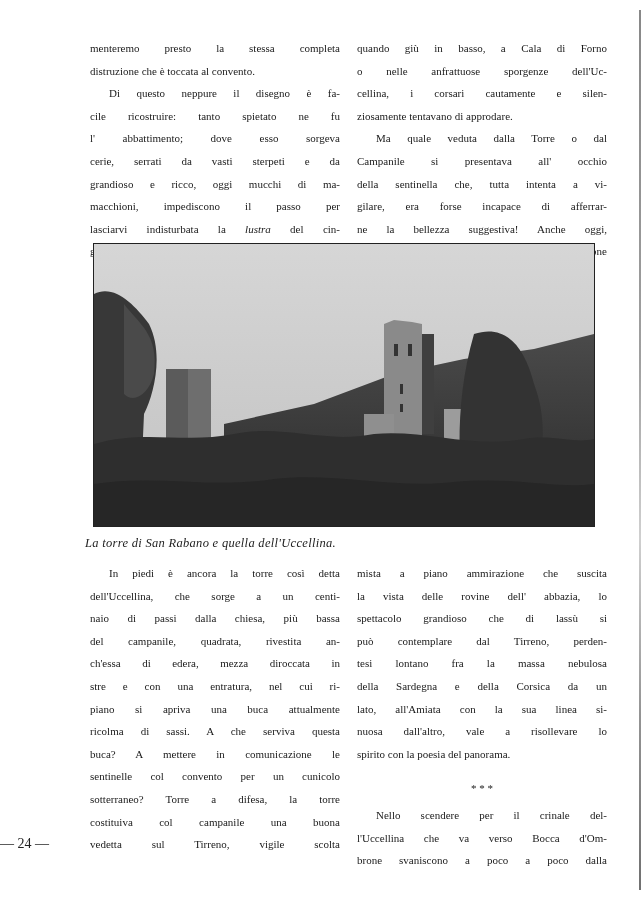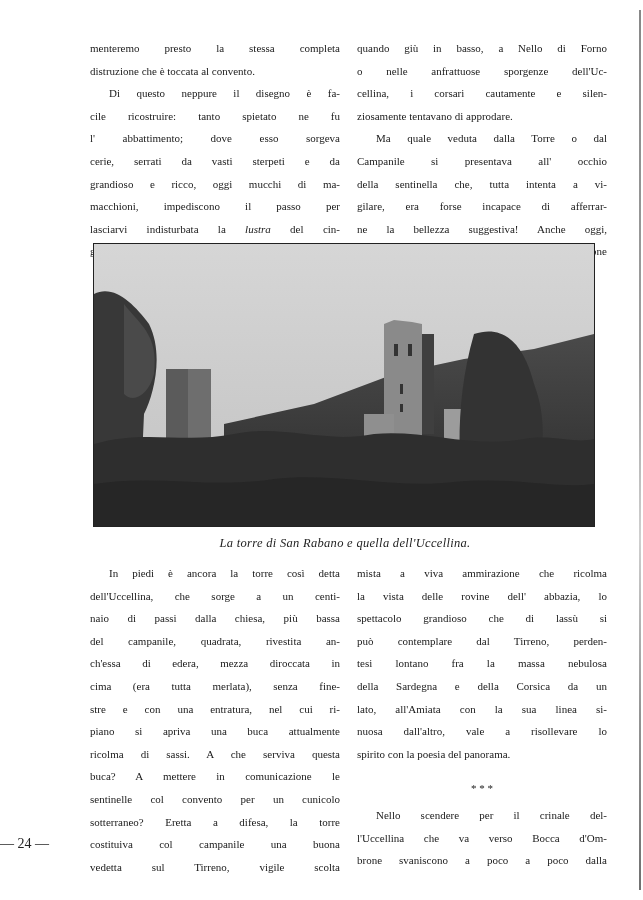--- a/index.html
+++ b/index.html
@@ -64,21 +64,21 @@
       overflow: hidden;
     }
     .photo-frame svg {
       display: block;
     }
     .caption {
       position: absolute;
       left: 85px;
       top: 536px;
       width: 520px;
-      text-align: center;
+      text-align: left;
       font-style: italic;
       font-size: 12.5px;
       letter-spacing: 0.3px;
       color: #222;
     }
     .page-number {
       position: absolute;
       left: 0;
       width: 643px;
       top: 836px;
@@ -100,21 +100,21 @@
   <span class="line">cile ricostruire: tanto spietato ne fu</span>
   <span class="line">l' abbattimento; dove esso sorgeva</span>
   <span class="line">cerie, serrati da vasti sterpeti e da</span>
   <span class="line">grandioso e ricco, oggi mucchi di ma-</span>
   <span class="line">macchioni, impediscono il passo per</span>
   <span class="line"><span>lasciarvi indisturbata la </span><em>lustra</em><span> del cin-</span></span>
   <span class="line last">ghiale.</span>
 </div>
 
 <div class="col top-right">
-  <span class="line">quando giù in basso, a Nello di Forno</span>
+  <span class="line">quando giù in basso, a Cala di Forno</span>
   <span class="line">o nelle anfrattuose sporgenze dell'Uc-</span>
   <span class="line">cellina, i corsari cautamente e silen-</span>
   <span class="line last">ziosamente tentavano di approdare.</span>
   <span class="line indent">Ma quale veduta dalla Torre o dal</span>
   <span class="line">Campanile si presentava all' occhio</span>
   <span class="line">della sentinella che, tutta intenta a vi-</span>
   <span class="line">gilare, era forse incapace di afferrar-</span>
   <span class="line">ne la bellezza suggestiva! Anche oggi,</span>
   <span class="line">dopo il senso di dolorosa oppressione</span>
 </div>
@@ -160,33 +160,32 @@
 </div>
 
 <div class="caption">La torre di San Rabano e quella dell'Uccellina.</div>
 
 <div class="col bottom-left">
   <span class="line indent">In piedi è ancora la torre così detta</span>
   <span class="line">dell'Uccellina, che sorge a un centi-</span>
   <span class="line">naio di passi dalla chiesa, più bassa</span>
   <span class="line">del campanile, quadrata, rivestita an-</span>
   <span class="line">ch'essa di edera, mezza diroccata in</span>
-  <span class="line">cima (era tutta merlata), senza fine-</span>
   <span class="line">stre e con una entratura, nel cui ri-</span>
   <span class="line">piano si apriva una buca attualmente</span>
   <span class="line">ricolma di sassi. A che serviva questa</span>
   <span class="line">buca? A mettere in comunicazione le</span>
   <span class="line">sentinelle col convento per un cunicolo</span>
-  <span class="line">sotterraneo? Eretta a difesa, la torre</span>
+  <span class="line">sotterraneo? Torre a difesa, la torre</span>
   <span class="line">costituiva col campanile una buona</span>
   <span class="line">vedetta sul Tirreno, vigile scolta</span>
 </div>
 
 <div class="col bottom-right">
-  <span class="line">mista a viva ammirazione che ricolma</span>
+  <span class="line">mista a piano ammirazione che suscita</span>
   <span class="line">la vista delle rovine dell' abbazia, lo</span>
   <span class="line">spettacolo grandioso che di lassù si</span>
   <span class="line">può contemplare dal Tirreno, perden-</span>
   <span class="line">tesi lontano fra la massa nebulosa</span>
   <span class="line">della Sardegna e della Corsica da un</span>
   <span class="line">lato, all'Amiata con la sua linea si-</span>
   <span class="line">nuosa dall'altro, vale a risollevare lo</span>
   <span class="line last">spirito con la poesia del panorama.</span>
   <span class="line center" style="margin-top:12px;margin-bottom:4px;">* * *</span>
   <span class="line indent">Nello scendere per il crinale del-</span>

